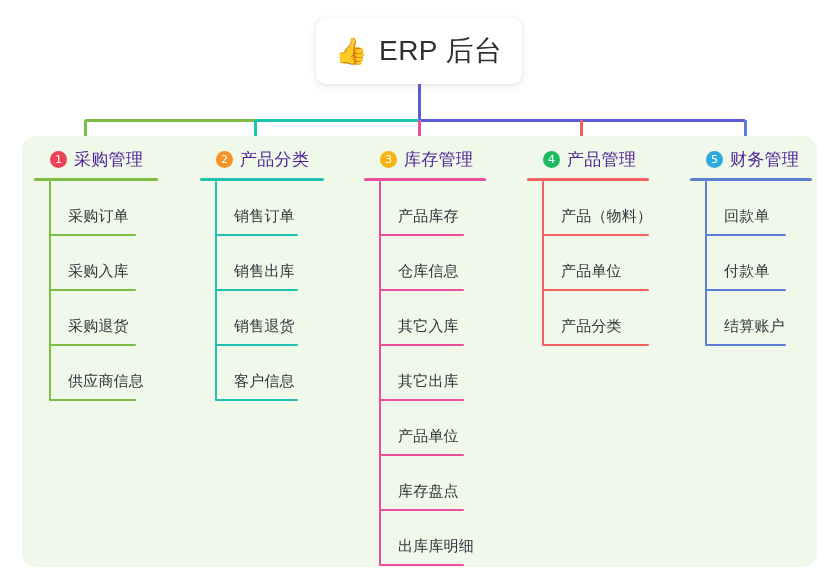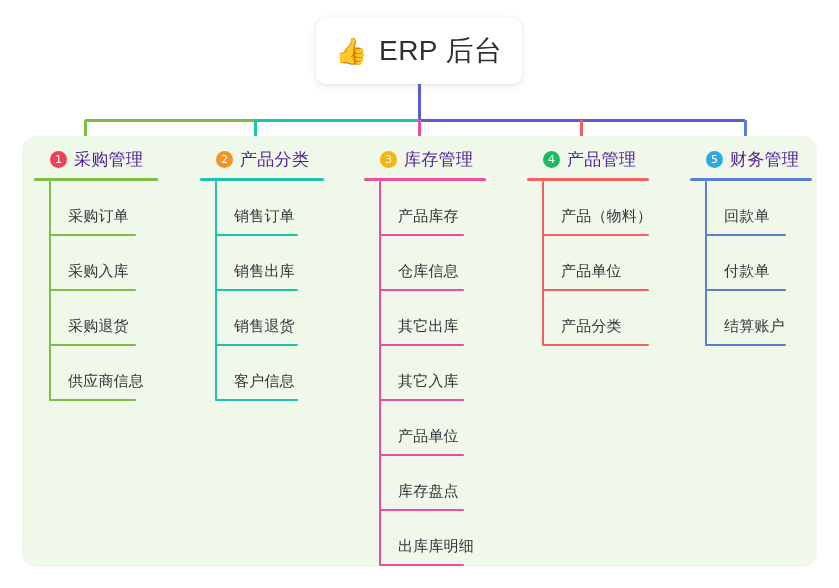--- a/index.html
+++ b/index.html
@@ -232,25 +232,25 @@
           <div class="spine" style="background: rgb(234, 79, 157);"></div>
           <div class="leaf">
             <span class="leaf-text">产品库存</span>
             <div class="leaf-rule" style="background: rgb(234, 79, 157); width: 84px;"></div>
           </div>
           <div class="leaf">
             <span class="leaf-text">仓库信息</span>
             <div class="leaf-rule" style="background: rgb(234, 79, 157); width: 84px;"></div>
           </div>
           <div class="leaf">
+            <span class="leaf-text">其它入库</span>
+            <div class="leaf-rule" style="background: rgb(234, 79, 157); width: 84px;"></div>
+          </div>
+          <div class="leaf">
             <span class="leaf-text">其它出库</span>
-            <div class="leaf-rule" style="background: rgb(234, 79, 157); width: 84px;"></div>
-          </div>
-          <div class="leaf">
-            <span class="leaf-text">其它入库</span>
             <div class="leaf-rule" style="background: rgb(234, 79, 157); width: 84px;"></div>
           </div>
           <div class="leaf">
             <span class="leaf-text">产品单位</span>
             <div class="leaf-rule" style="background: rgb(234, 79, 157); width: 84px;"></div>
           </div>
           <div class="leaf">
             <span class="leaf-text">库存盘点</span>
             <div class="leaf-rule" style="background: rgb(234, 79, 157); width: 84px;"></div>
           </div>

